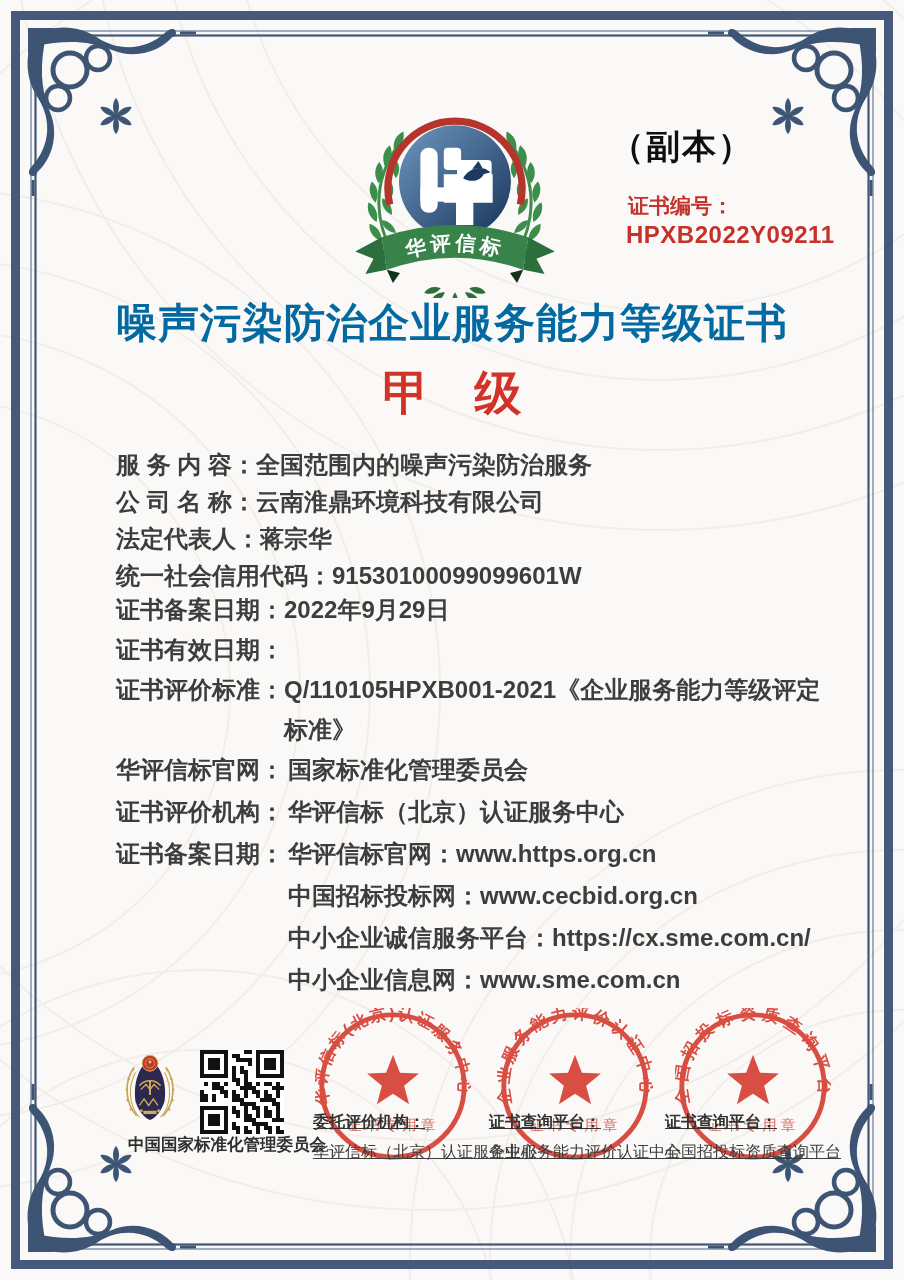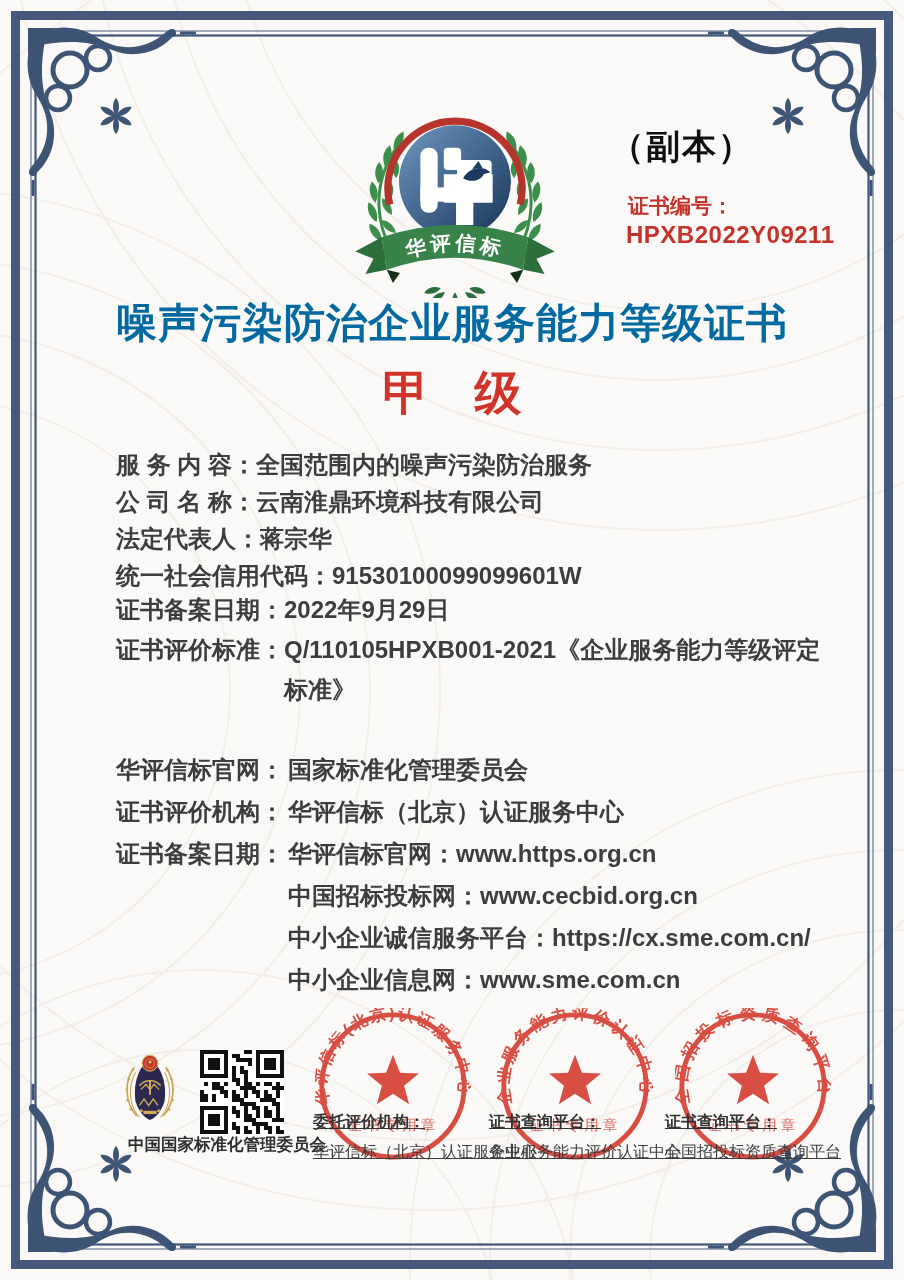--- a/index.html
+++ b/index.html
@@ -187,20 +187,21 @@
         <span class="ival">91530100099099601W</span>
       </div>
   </div>
 
   <div class="abs blk blk2">
     <div class="row">
         <span class="ilabel">证书备案日期：</span>
         <span class="ival">2022年9月29日</span>
       </div>
     <div class="row">
+        <span class="ilabel">证书有效日期：</span>
       </div>
     <div class="row">
         <span class="ilabel">证书评价标准：</span>
         <span class="ival">Q/110105HPXB001-2021《企业服务能力等级评定标准》</span>
       </div>
   </div>
 
   <div class="abs blk blk3">
     <div class="row">
         <span class="ilabel">华评信标官网：</span>

